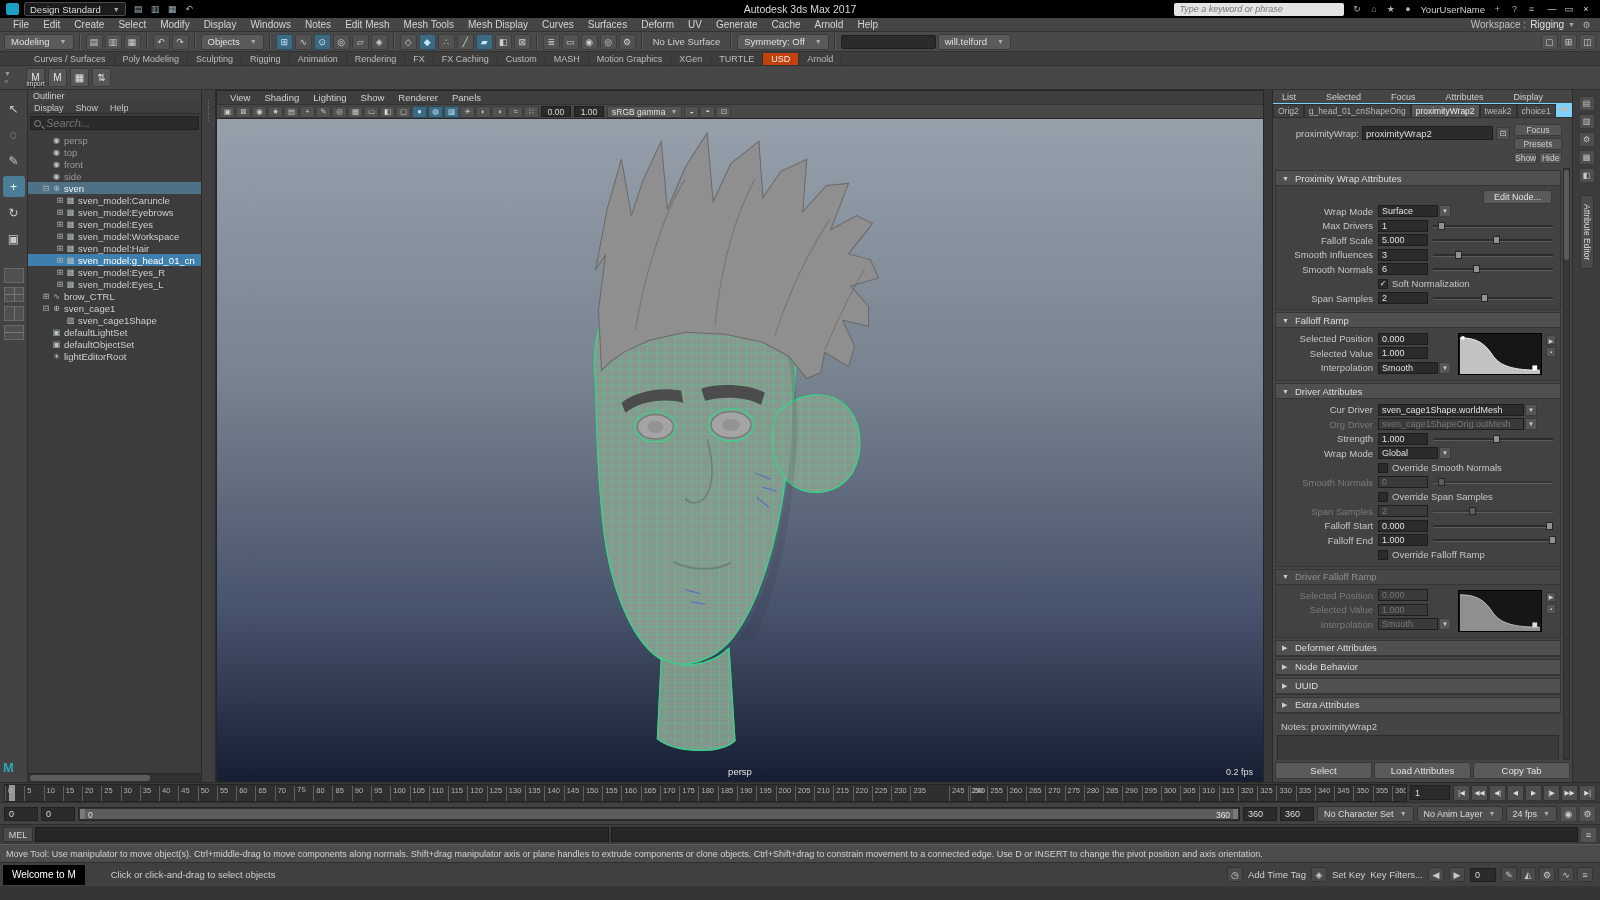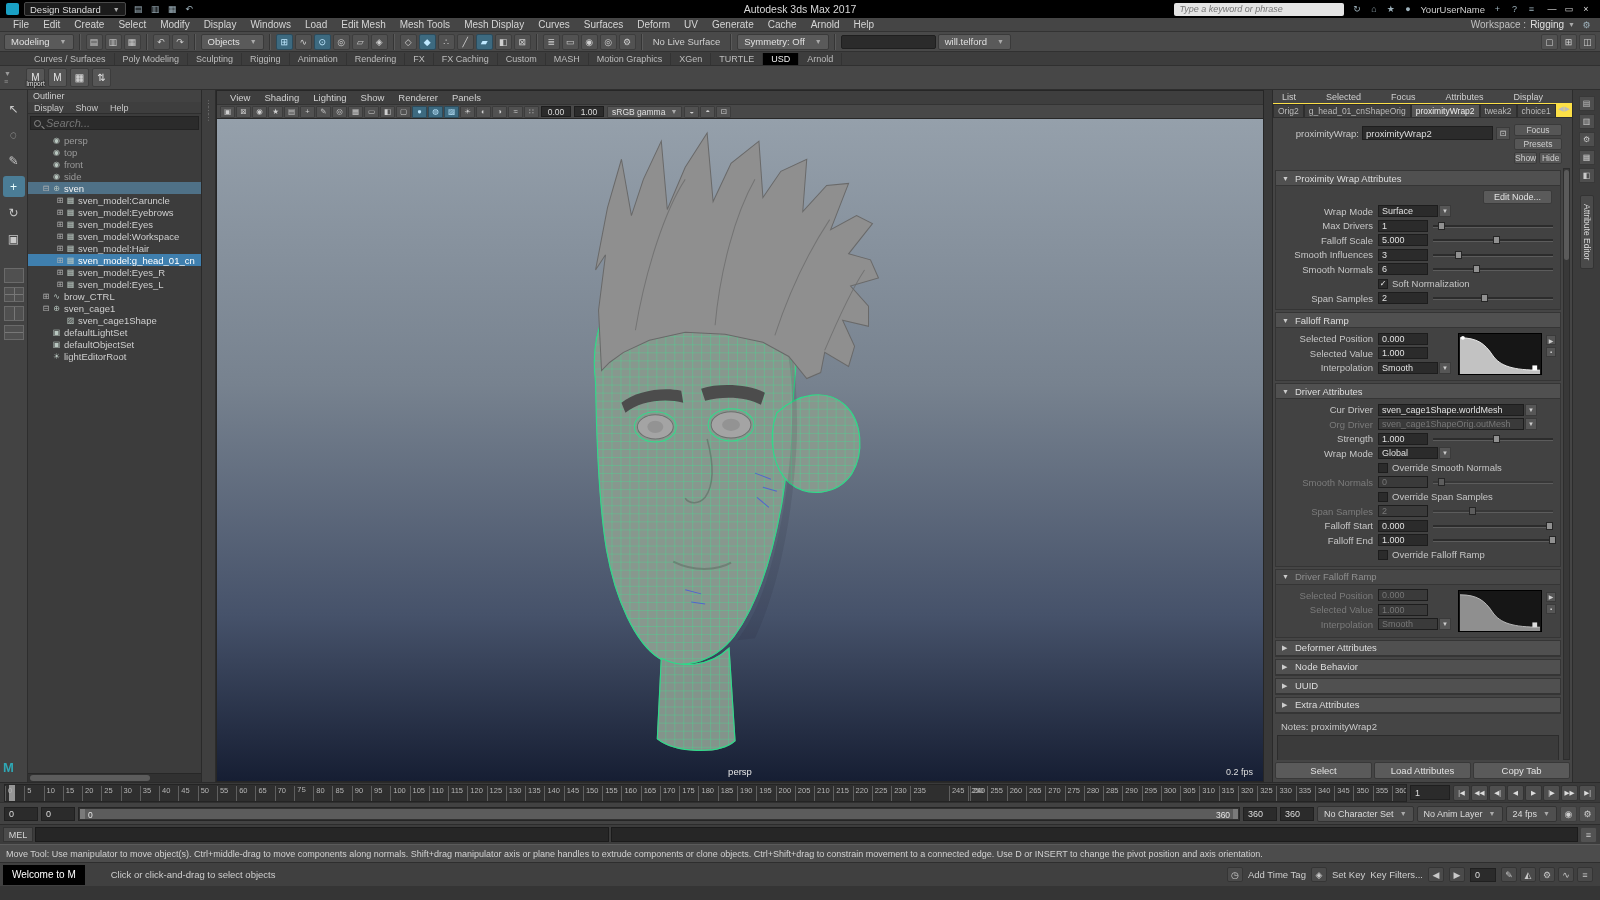--- a/index.html
+++ b/index.html
@@ -30,21 +30,21 @@
   .sep{width:2px;height:16px;border-left:1px solid #353535;border-right:1px solid #5a5a5a;margin:0 3px;}
   .ibtn{width:17px;height:16px;background:#525252;border:1px solid #3d3d3d;display:flex;align-items:center;justify-content:center;font-size:9px;color:#cfcfcf;border-radius:2px;}
   .ibtn.on{background:#3d6a80;border-color:#2b4b5c;color:#bfe8ff;}
   .tb-label{color:#cfcfcf;padding:0 5px;}
   .tb-field{width:95px;height:14px;background:#2b2b2b;border:1px solid #1f1f1f;border-radius:2px;}
   .toolbar-right{margin-left:auto;display:flex;gap:2px;}
 
   
   .shelftabs{position:absolute;left:0;top:52px;width:1600px;height:14px;background:#3d3d3d;display:flex;align-items:flex-end;padding-left:26px;font-size:9px;color:#bdbdbd;border-bottom:1px solid #303030;}
   .shelftab{padding:1px 8px;border-right:1px solid #333;white-space:nowrap;}
-  .shelftab.active{background:#000000;color:#efefef;}
+  .shelftab.active{background:#c2410c;color:#efefef;}
   .shelf{position:absolute;left:0;top:66px;width:1600px;height:24px;background:#474747;border-bottom:1px solid #2e2e2e;display:flex;align-items:center;padding-left:26px;gap:3px;}
   .shelf-side{position:absolute;left:4px;top:0;height:100%;display:flex;flex-direction:column;justify-content:center;gap:1px;color:#9a9a9a;font-size:7px;}
   .shelf-icon{width:19px;height:19px;background:#565656;border:1px solid #3c3c3c;display:flex;align-items:center;justify-content:center;font-size:10px;color:#e6e6e6;border-radius:2px;position:relative;}
   .shelf-il{position:absolute;bottom:-1px;left:-2px;right:-2px;font-size:6.5px;color:#e8e8e8;text-align:center;text-shadow:0 0 2px #000,0 0 2px #000;}
 
   
   .main{position:absolute;left:0;top:90px;width:1600px;height:692px;background:#393939;}
 
   .toolbox{position:absolute;left:0;top:0;width:28px;height:100%;background:#434343;border-right:1px solid #2d2d2d;display:flex;flex-direction:column;align-items:center;padding-top:8px;gap:5px;}
   .tool{width:22px;height:21px;display:flex;align-items:center;justify-content:center;font-size:12px;color:#c9c9c9;border-radius:3px;}
@@ -92,21 +92,21 @@
   .vdd{height:12px;background:#565656;border:1px solid #3c3c3c;font-size:8.5px;color:#e0e0e0;display:flex;align-items:center;gap:5px;padding:0 4px;margin:0 1px;border-radius:1px;}
   .scene{position:absolute;left:0;right:0;top:28px;bottom:0;}
   .scene svg{display:block;width:100%;height:100%;}
   .vp-camlabel{position:absolute;bottom:4px;left:50%;transform:translateX(-50%);font-size:9.5px;color:#e6e6e6;}
   .vp-fps{position:absolute;bottom:4px;right:10px;font-size:9px;color:#dedede;}
 
   
   .ae{position:absolute;left:1272px;top:0;width:300px;height:100%;background:#454545;border-left:1px solid #2a2a2a;font-size:9.5px;color:#cfcfcf;}
   .ae-menus{position:absolute;top:0;left:0;right:0;height:13px;display:flex;align-items:center;padding-left:4px;font-size:9px;gap:20px;}
   .ae-menu{padding:0 5px;}
-  .ae-tabs{position:absolute;top:13px;left:0;right:0;height:15px;background:#fde047;display:flex;align-items:flex-end;font-size:8.5px;color:#b9b9b9;overflow:hidden;padding-right:22px;border-bottom:1px solid #2f2f2f;}
+  .ae-tabs{position:absolute;top:13px;left:0;right:0;height:15px;background:#7dd3fc;display:flex;align-items:flex-end;font-size:8.5px;color:#b9b9b9;overflow:hidden;padding-right:22px;border-bottom:1px solid #2f2f2f;}
   .ae-tab{padding:1px 4px;border:1px solid #2e2e2e;border-bottom:none;background:#404040;white-space:nowrap;}
   .ae-tab.active{background:#565656;color:#eee;}
   .ae-tabnav{position:absolute;right:2px;top:15px;display:flex;gap:1px;font-size:7px;color:#bbb;}
   .ae-nodehdr{position:absolute;top:30px;left:2px;right:10px;height:46px;display:flex;}
   .ae-nh-left{flex:1;padding-top:6px;}
   .ae-nh-row{display:flex;align-items:center;gap:3px;}
   .ae-nt-label{width:84px;text-align:right;color:#c9c9c9;}
   .ae-nt-input{flex:1;height:14px;background:#2b2b2b;border:1px solid #1e1e1e;color:#ddd;display:flex;align-items:center;padding:0 3px;}
   .ae-focusico{width:14px;height:13px;border:1px solid #3a3a3a;background:#515151;display:flex;align-items:center;justify-content:center;font-size:8px;}
   .ae-sidebtns{width:48px;display:flex;flex-direction:column;gap:2px;margin-left:4px;padding-top:4px;}
@@ -233,21 +233,21 @@
   <div class="menubar">
     <span style="display:flex;height:100%;">
 
     <span class="menu-item">File</span>
         <span class="menu-item">Edit</span>
         <span class="menu-item">Create</span>
         <span class="menu-item">Select</span>
         <span class="menu-item">Modify</span>
         <span class="menu-item">Display</span>
         <span class="menu-item">Windows</span>
-        <span class="menu-item">Load</span>
+        <span class="menu-item">Notes</span>
         <span class="menu-item">Edit Mesh</span>
         <span class="menu-item">Mesh Tools</span>
         <span class="menu-item">Mesh Display</span>
         <span class="menu-item">Curves</span>
         <span class="menu-item">Surfaces</span>
         <span class="menu-item">Deform</span>
         <span class="menu-item">UV</span>
         <span class="menu-item">Generate</span>
         <span class="menu-item">Cache</span>
         <span class="menu-item">Arnold</span>

